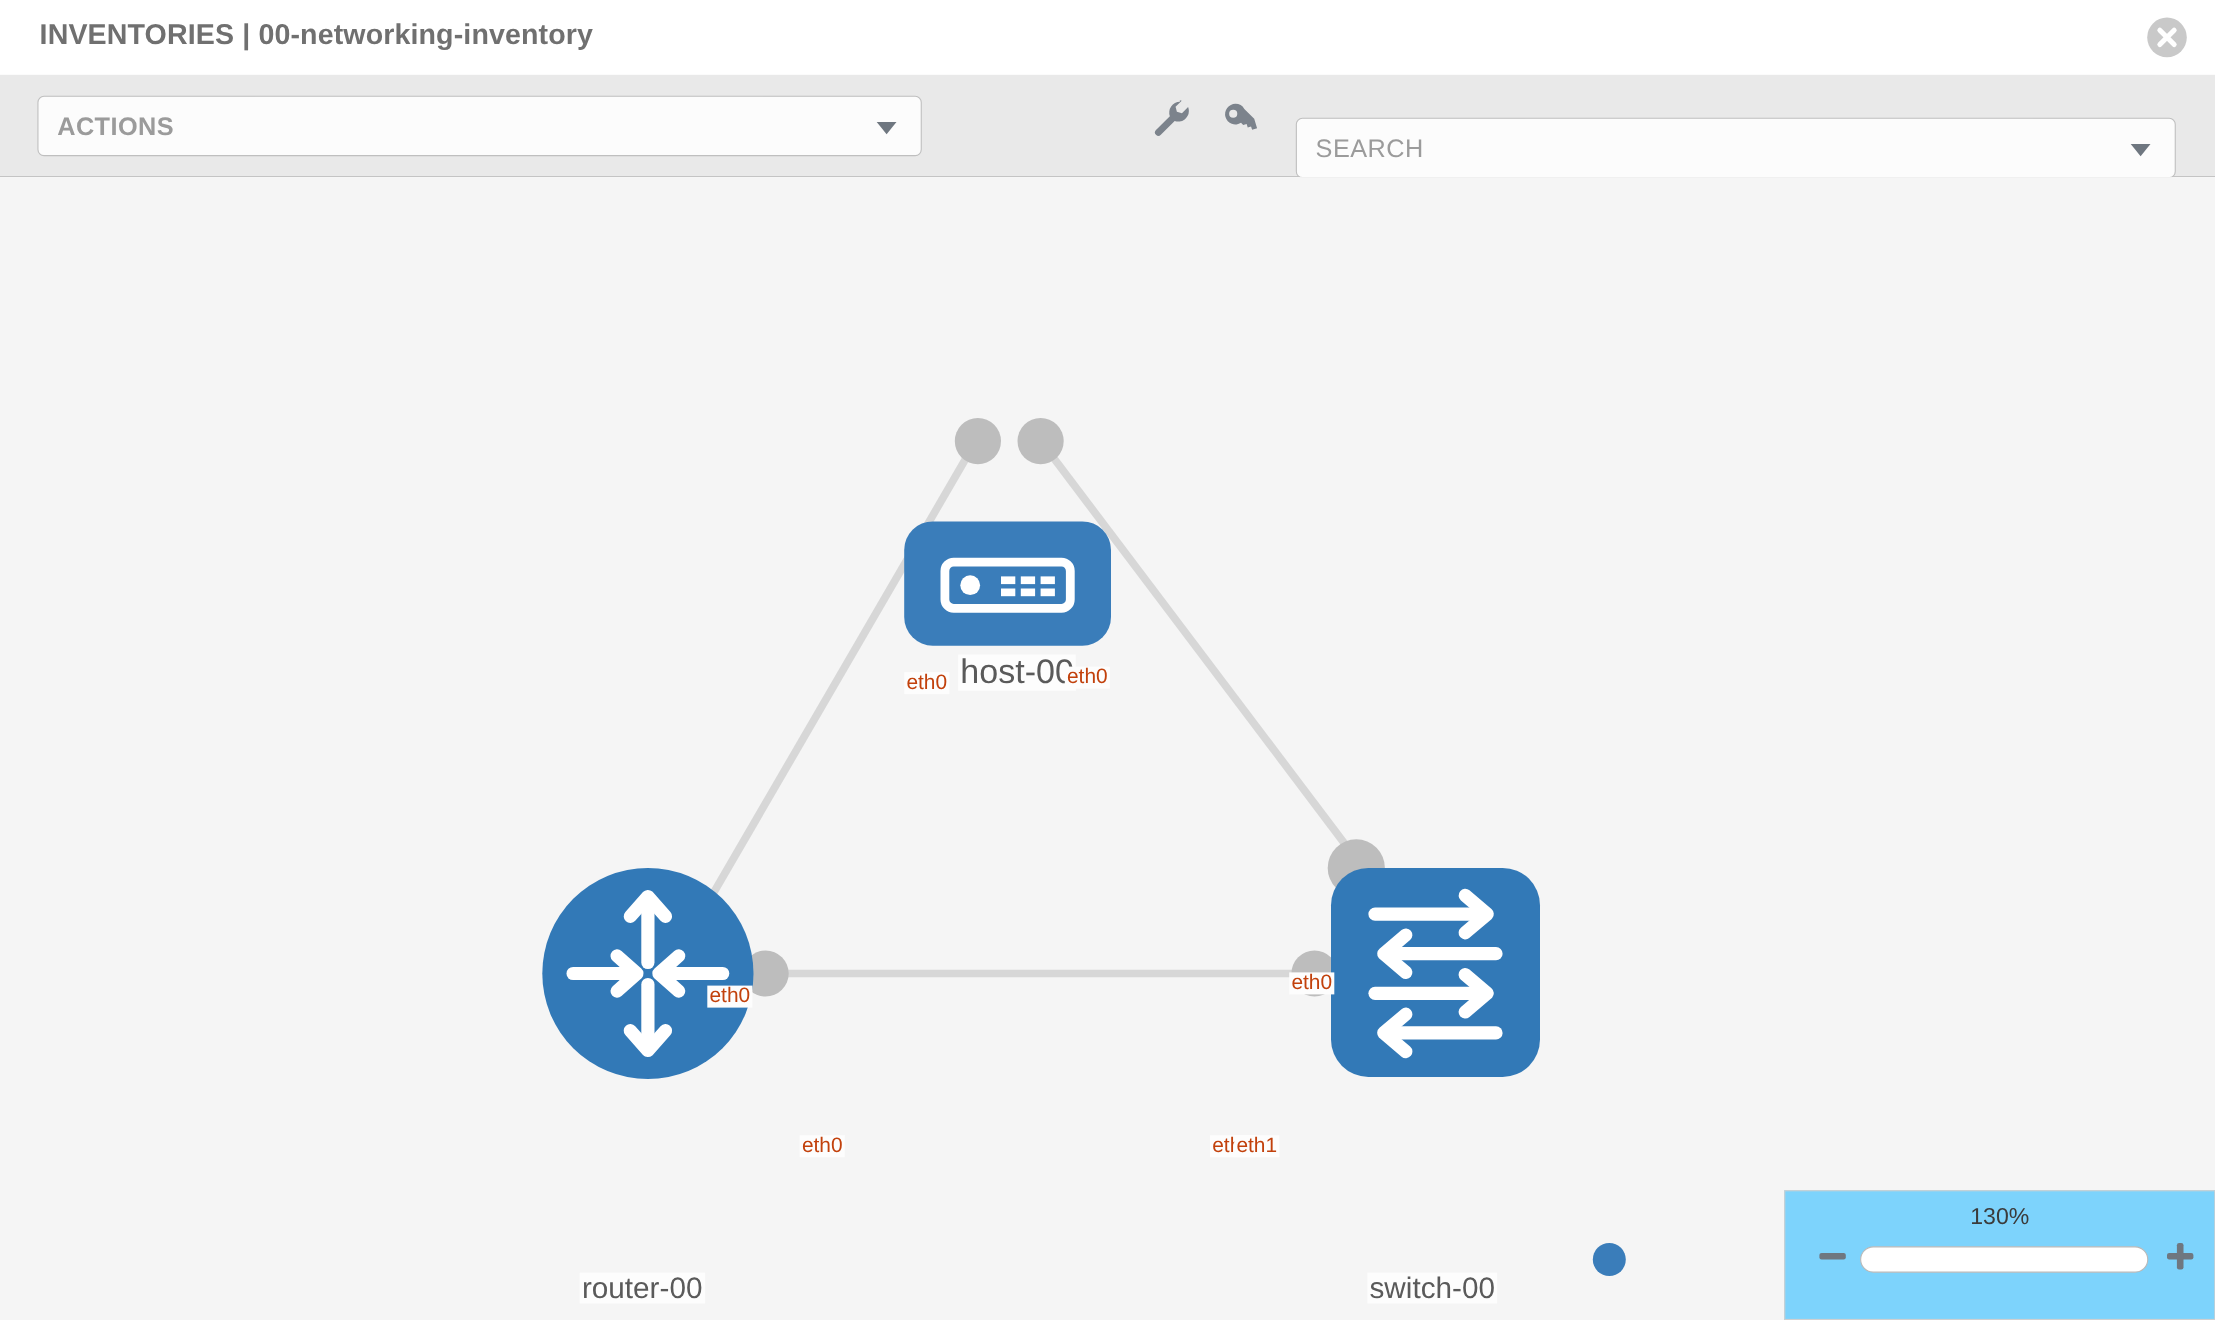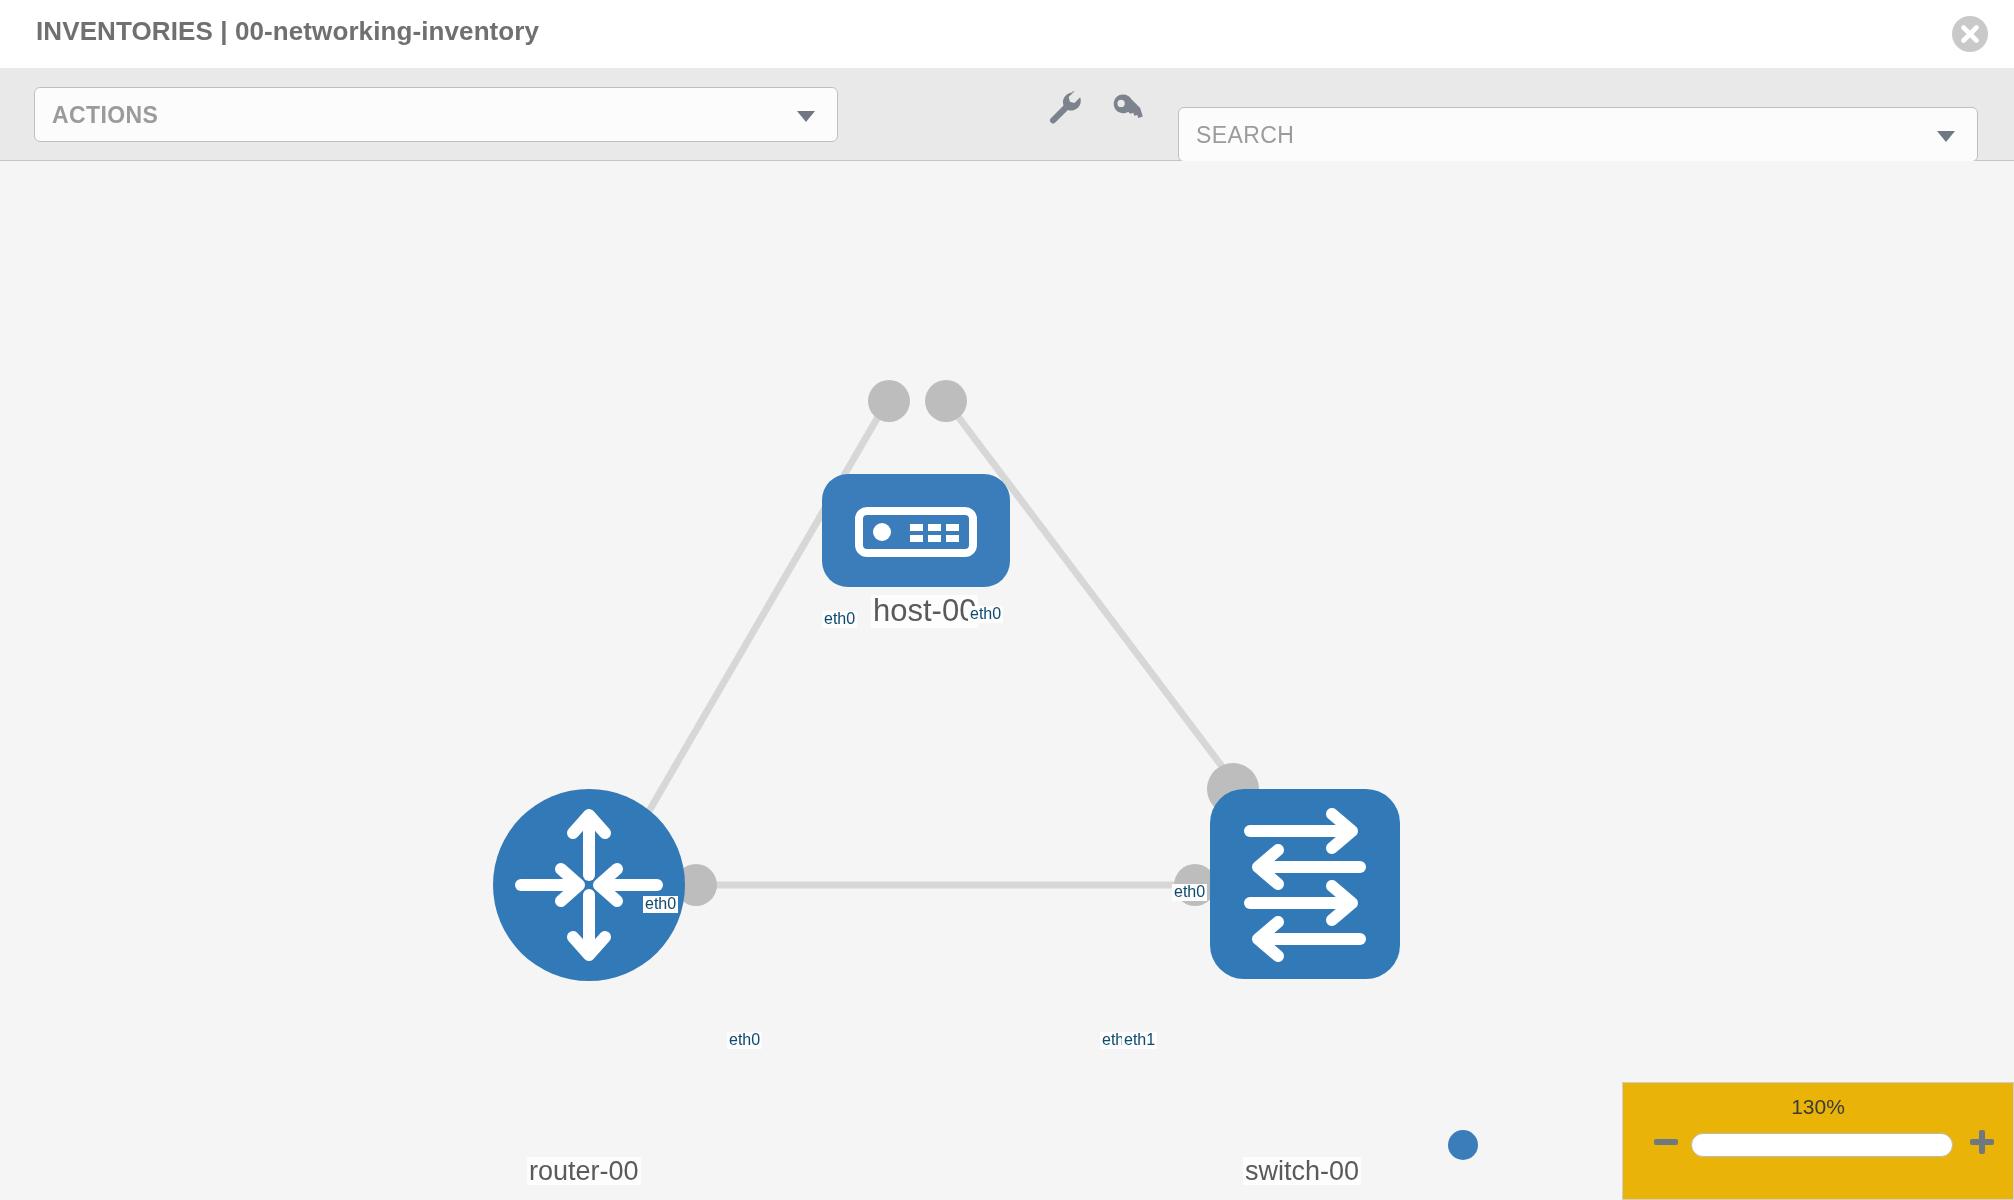--- a/index.html
+++ b/index.html
@@ -114,34 +114,34 @@
     position: absolute;
     font-size: 27px;
     color: #5a5a5a;
     background: #fdfdfd;
     white-space: nowrap;
     padding: 0 2px;
     line-height: 1.05;
   }
   .edge-label {
     position: absolute;
-    font-size: 16px;
-    color: #0c4a6e;
+    font-size: 19px;
+    color: #c2410c;
     background: #fdfdfd;
     white-space: nowrap;
     padding: 0 2px;
     line-height: 1.05;
   }
 
   
   .zoom-panel {
     position: absolute;
     left: 1622px; top: 1082px;
     width: 392px; height: 118px;
-    background: #eab308;
+    background: #7dd3fc;
     border: 1px solid #cfcfcf;
   }
   .zoom-value {
     position: absolute;
     top: 12px; left: 0; right: 0;
     text-align: center;
     font-size: 21px;
     color: #3b3b3b;
   }
   .zoom-minus, .zoom-plus {

